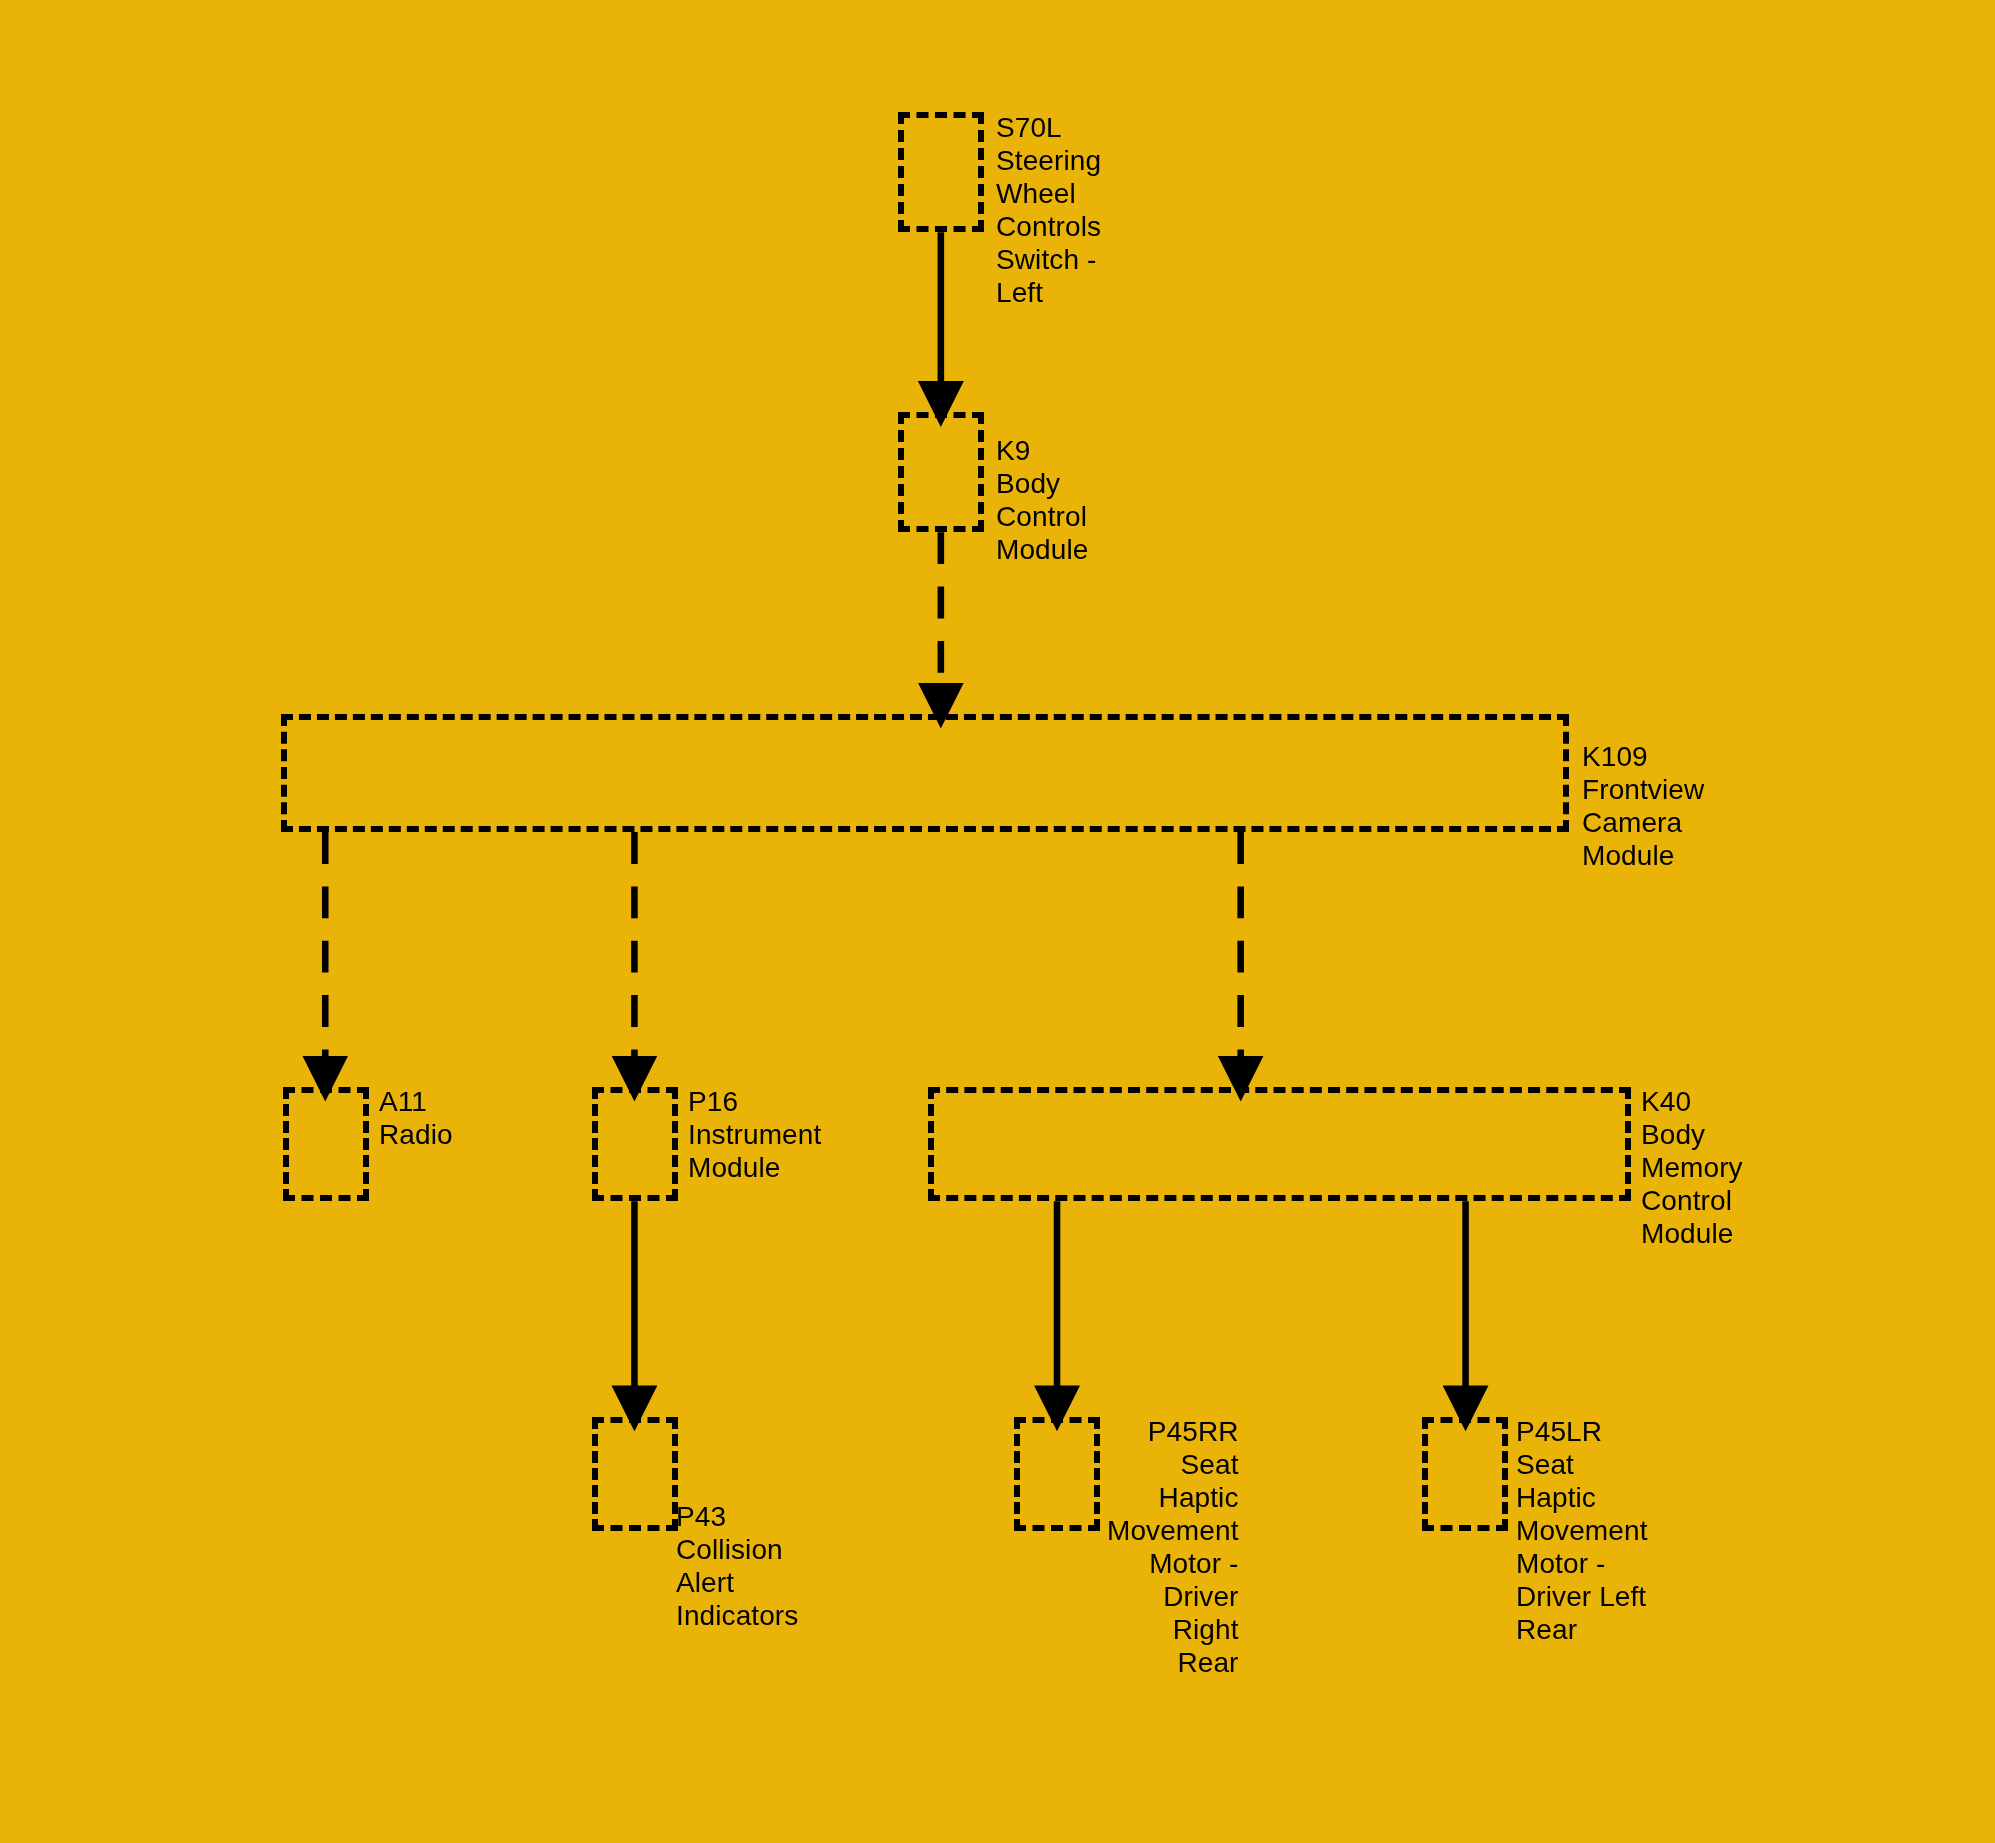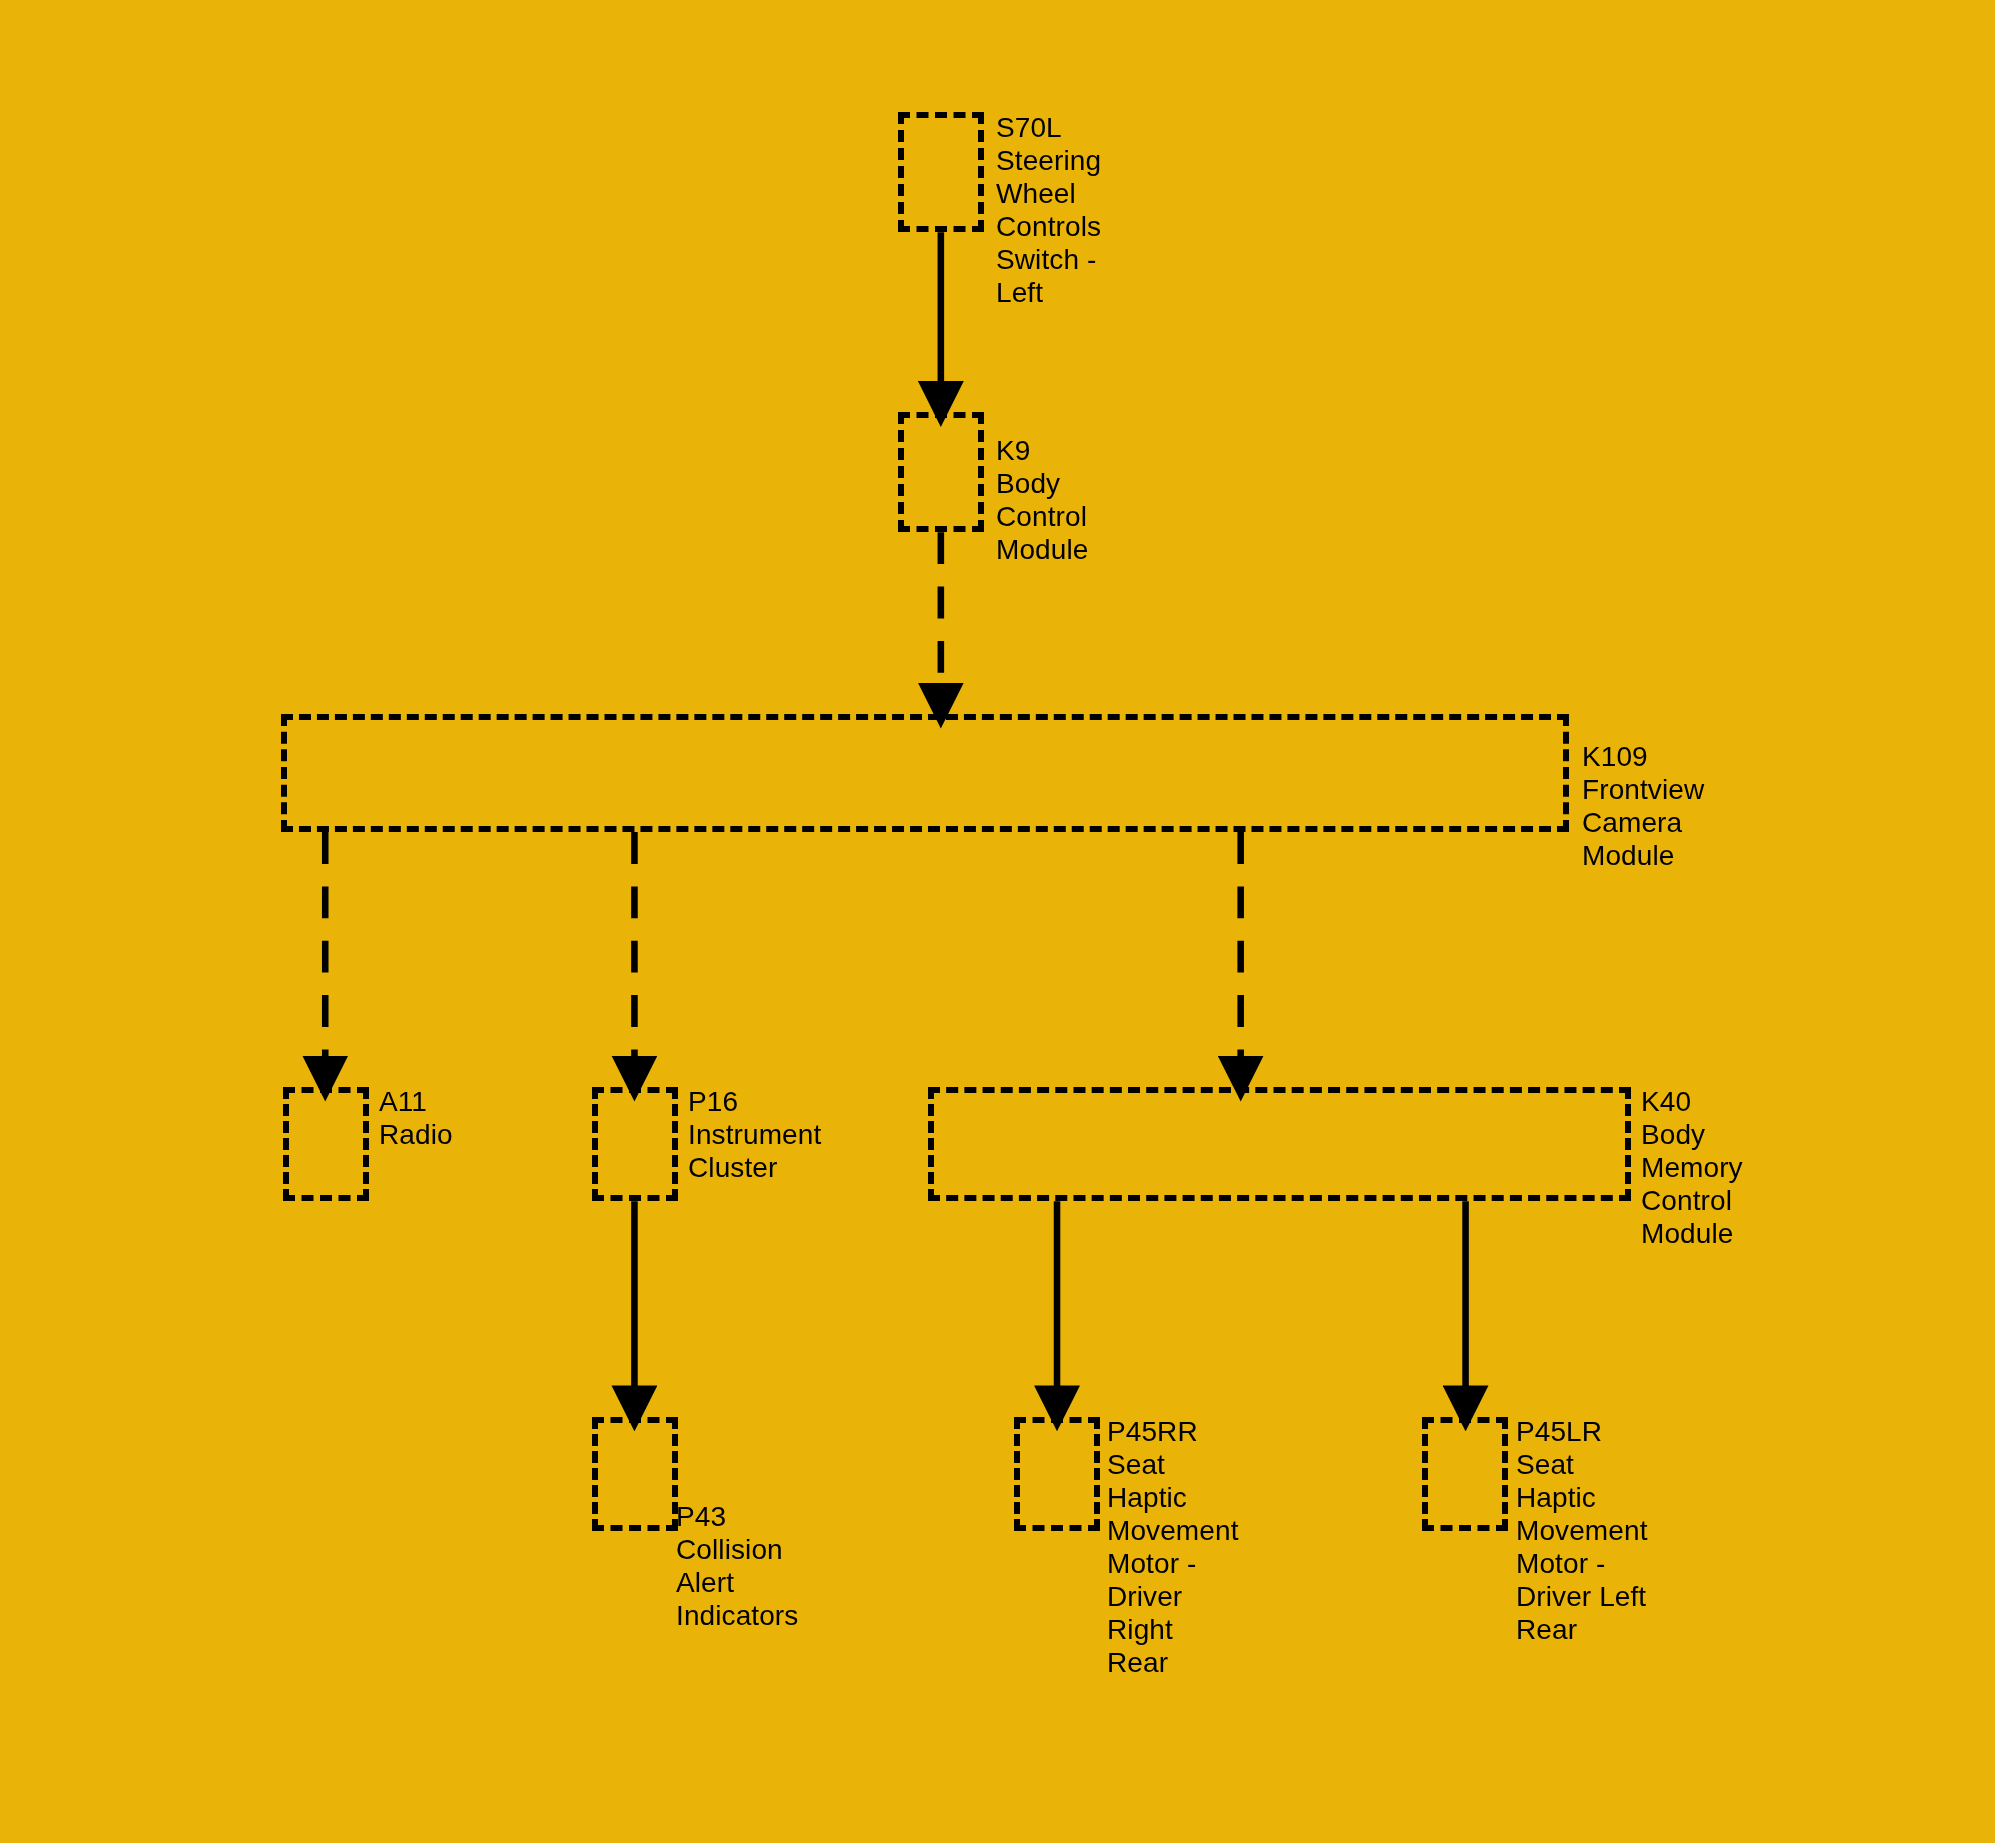--- a/index.html
+++ b/index.html
@@ -116,42 +116,42 @@
   <div class="node">
     <div class="node-box" style="left:283px; top:1087px; width:86px; height:114px;"></div>
     <div class="node-label" style="left:379px; top:1085px;">A11
 Radio</div>
   </div>
 
   <div class="node">
     <div class="node-box" style="left:592px; top:1087px; width:86px; height:114px;"></div>
     <div class="node-label" style="left:688px; top:1085px;">P16
 Instrument
-Cluster</div>
+Module</div>
   </div>
 
   <div class="node">
     <div class="node-box" style="left:928px; top:1087px; width:703px; height:114px;"></div>
     <div class="node-label" style="left:1641px; top:1085px;">K40
 Body
 Memory
 Control
 Module</div>
   </div>
 
   <div class="node">
     <div class="node-box" style="left:592px; top:1417px; width:86px; height:114px;"></div>
     <div class="node-label" style="left:676px; top:1500px;">P43
 Collision Alert
 Indicators</div>
   </div>
 
   <div class="node">
     <div class="node-box" style="left:1014px; top:1417px; width:86px; height:114px;"></div>
-    <div class="node-label" style="left:1107px; top:1415px;">P45RR
+    <div class="node-label" style="left:1107px; top:1415px;text-align:right;">P45RR
 Seat
 Haptic
 Movement
 Motor -
 Driver
 Right Rear</div>
   </div>
 
   <div class="node">
     <div class="node-box" style="left:1422px; top:1417px; width:86px; height:114px;"></div>

